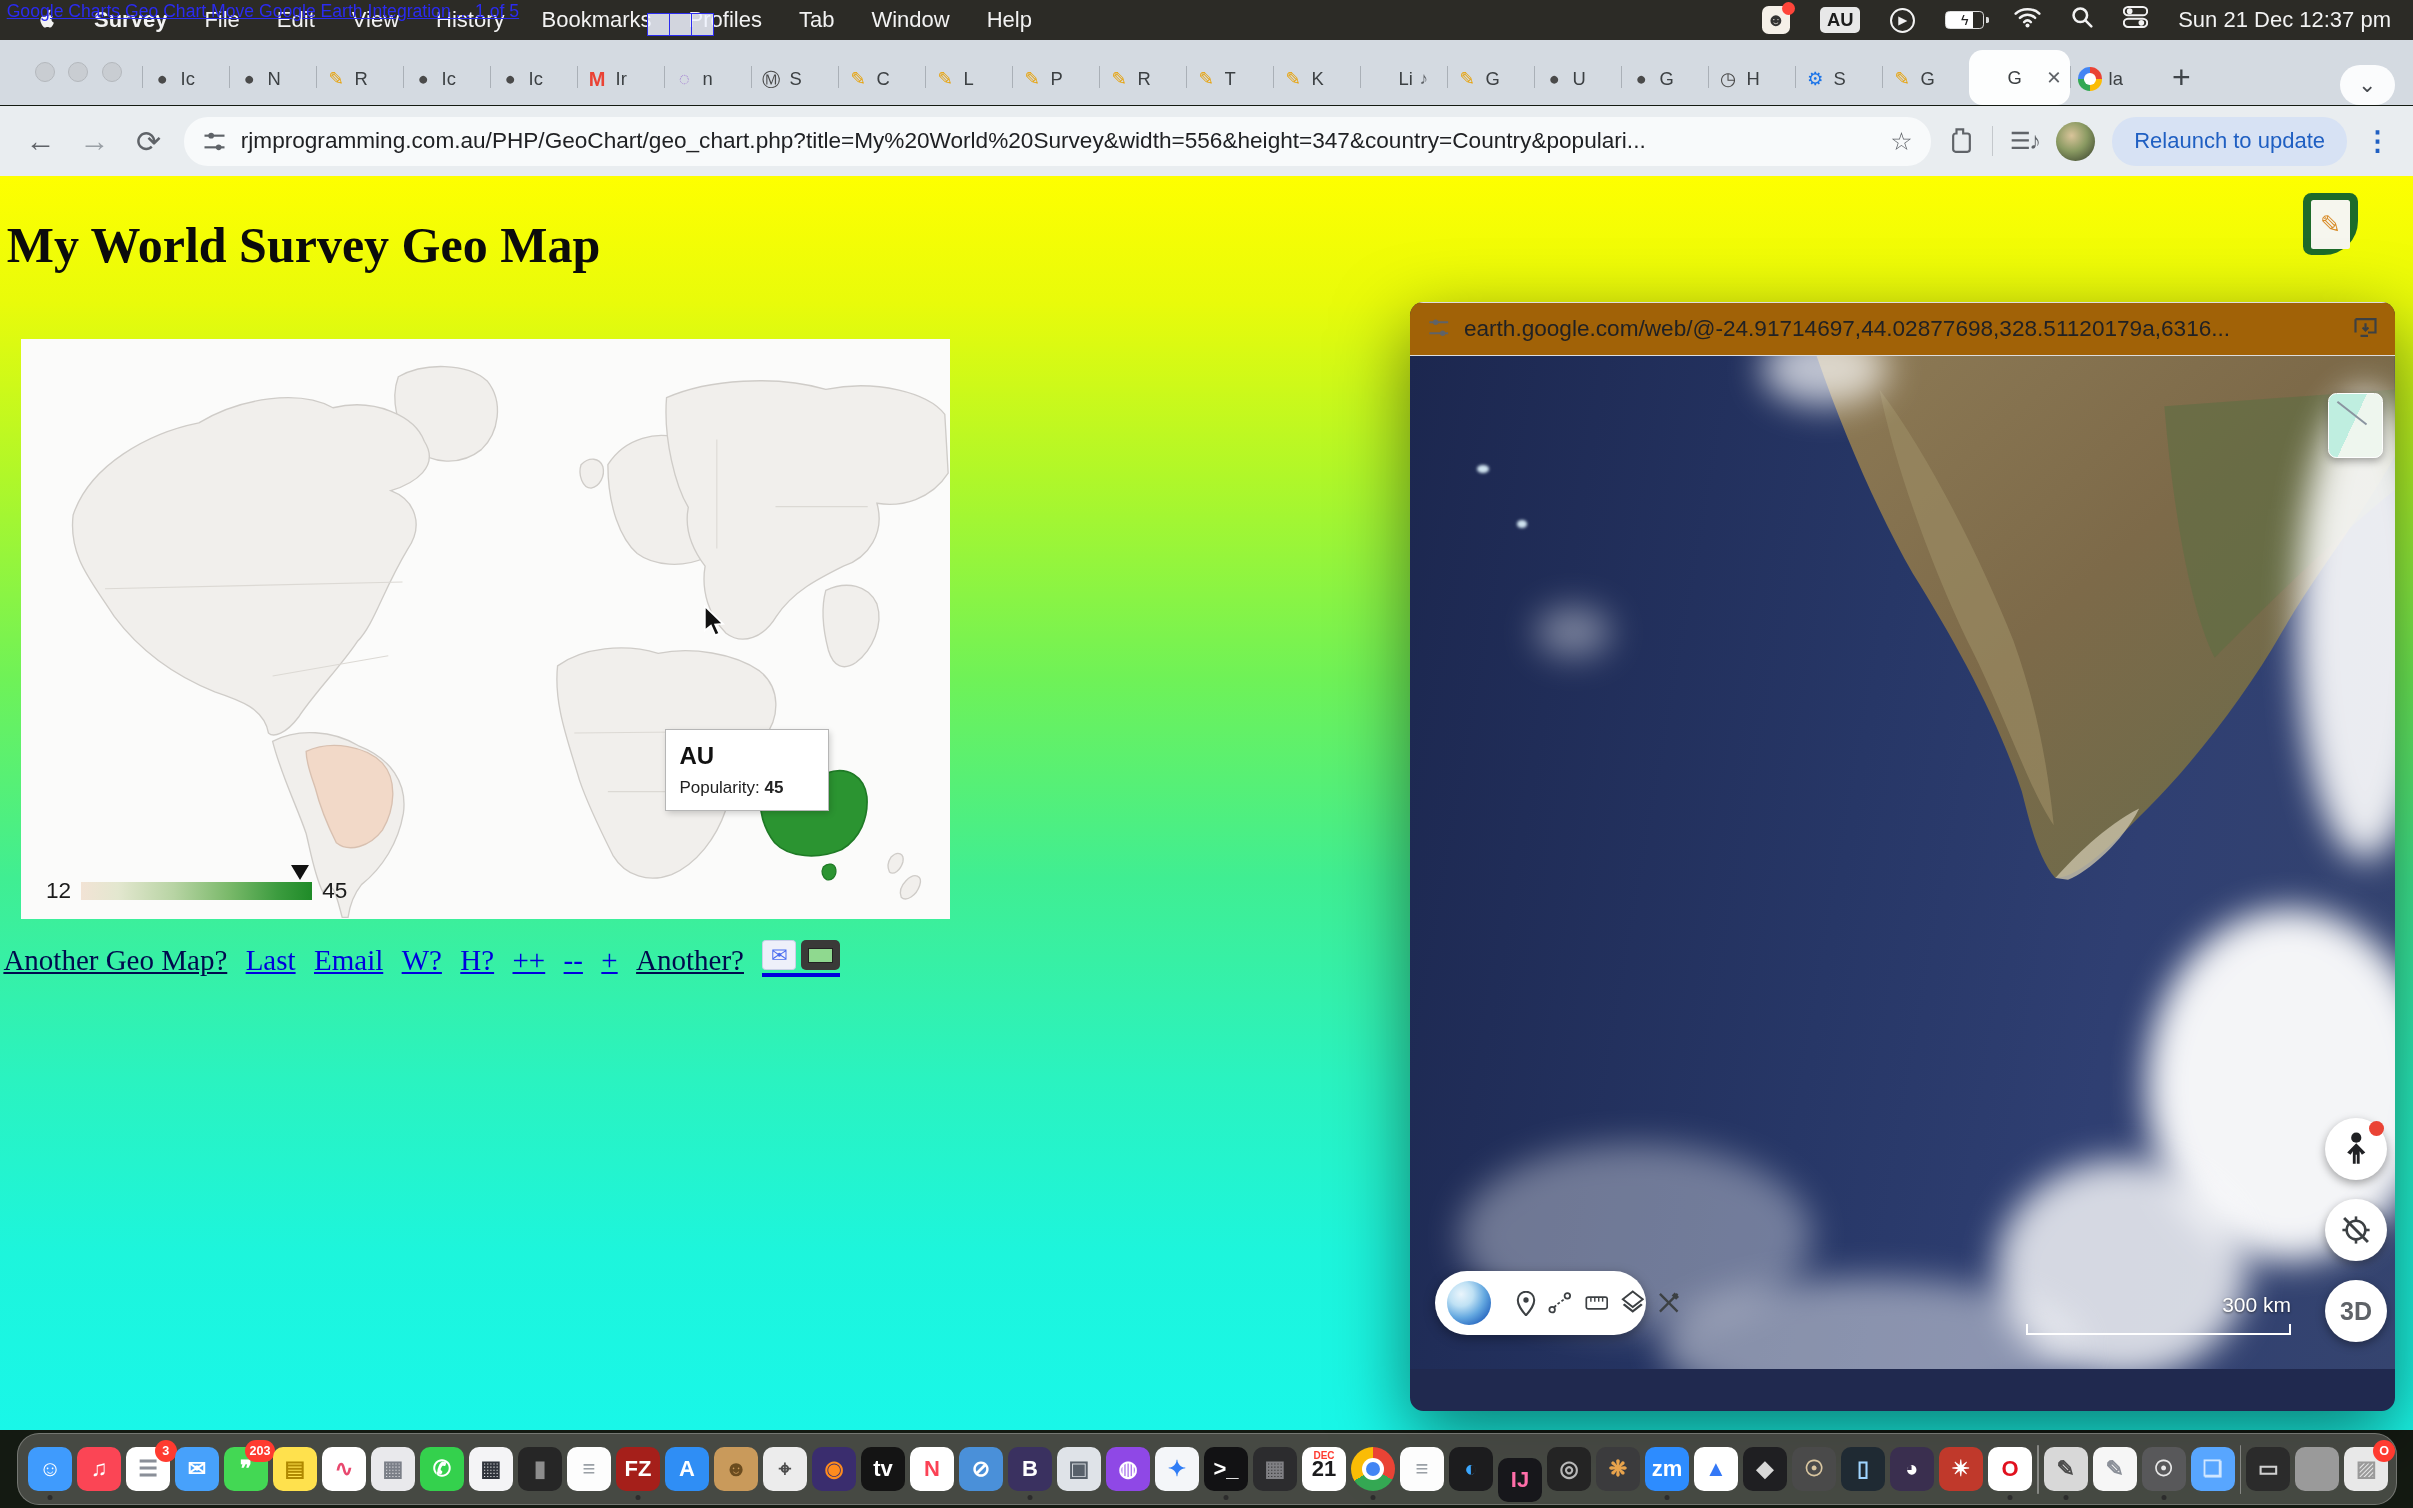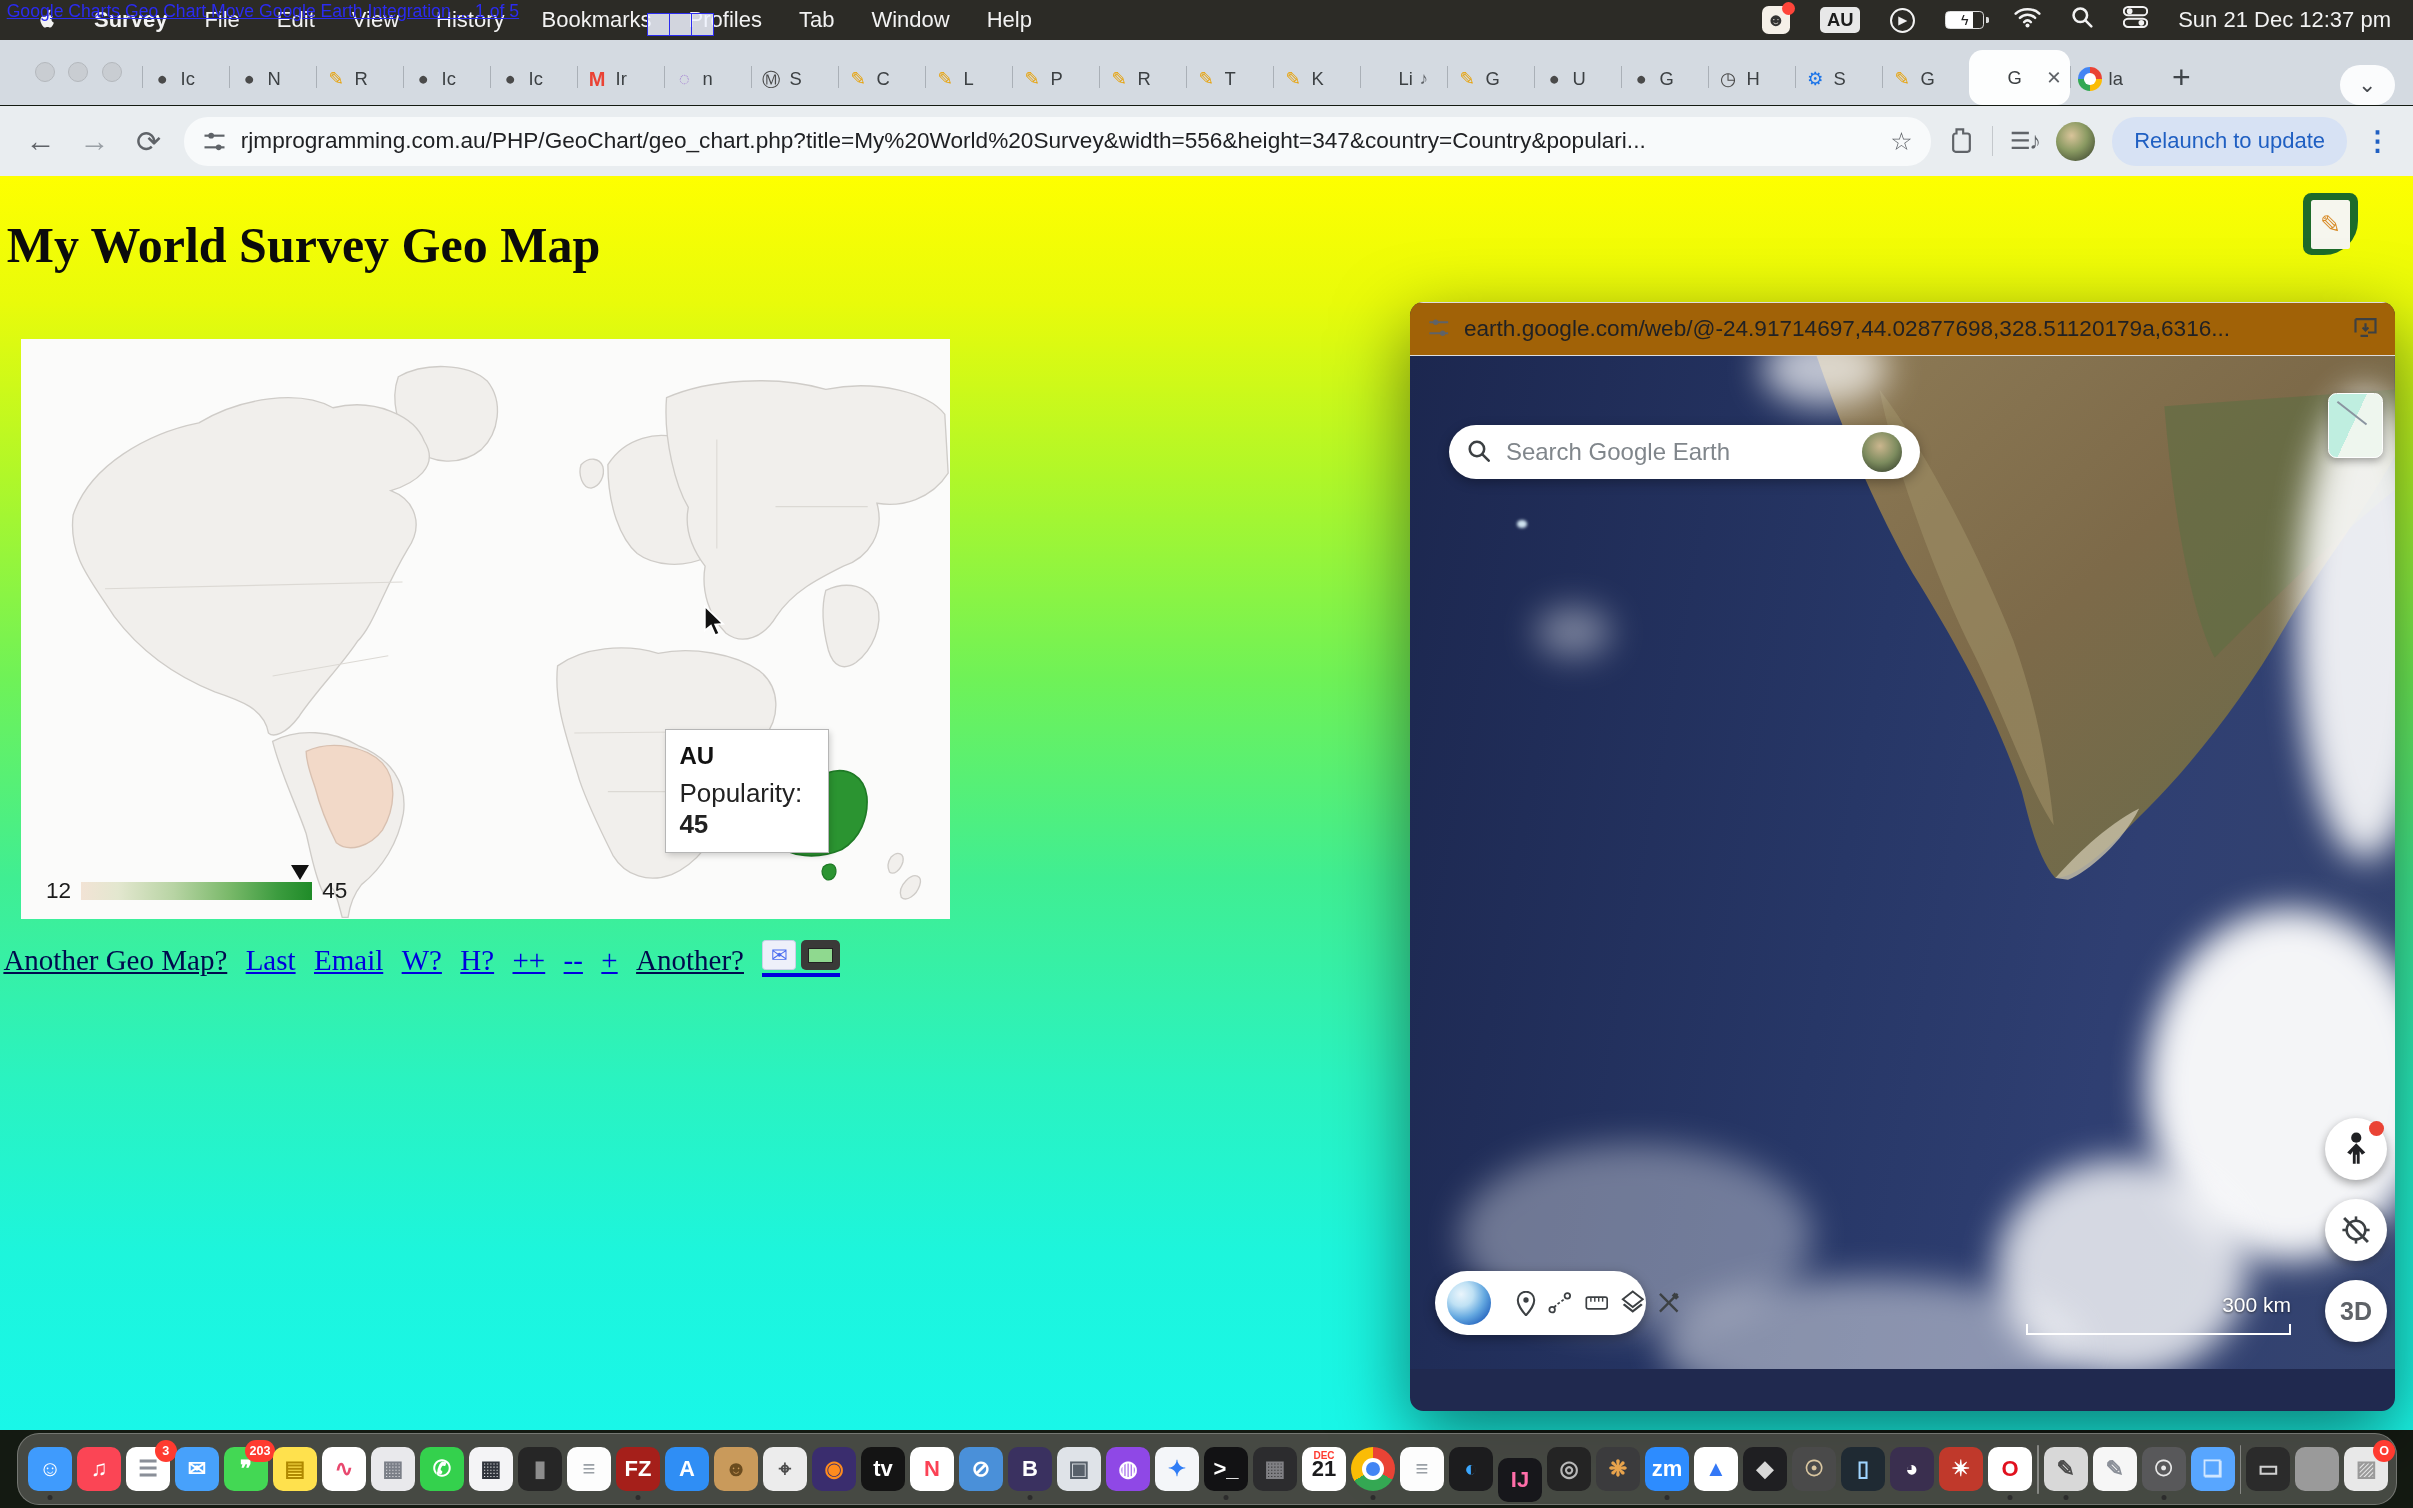--- a/index.html
+++ b/index.html
@@ -68,21 +68,21 @@
   .notepad-icon .paper{width:39px;height:49px;background:#f6f6ee;border-radius:2.5px;display:flex;align-items:center;justify-content:center;font-size:25px;color:#d88c2a;}
 
   .geomap{position:absolute;left:21px;top:163px;width:929px;height:580px;background:#fbfbfa;}
   .legend{position:absolute;left:25px;bottom:15px;display:flex;align-items:center;gap:10px;font-size:22.6px;color:#1b1b1b;}
   .legend-bar{width:231px;height:18.4px;background:linear-gradient(90deg,#f2e3d5 0%,#e3e7cf 16%,#b8d4a4 40%,#7ab96a 64%,#3c9c3f 85%,#1f8b28 100%);position:relative;}
   .legend-marker{position:absolute;right:3.4px;top:-17px;width:0;height:0;border-left:9.2px solid transparent;border-right:9.2px solid transparent;border-top:15px solid #111;}
 
   .hint-tooltip{position:absolute;left:717px;top:465px;width:434px;background:#e3e3de;border:0.8px solid #99998f;box-shadow:1.7px 2.5px 6.7px rgba(0,0,0,.25);padding:10px 13.4px;font-size:21px;line-height:1.25;color:#2a2a2a;z-index:6;}
   .country-tooltip{position:absolute;left:665px;top:553px;width:164px;background:#fff;border:0.8px solid #b6b6b6;box-shadow:1.7px 2.5px 6.7px rgba(0,0,0,.2);padding:11.7px 13.4px;z-index:5;}
   .country-tooltip .ct-title{font-size:24px;font-weight:700;color:#111;margin-bottom:8.4px;}
-  .country-tooltip .ct-row{font-size:26px;color:#222;}
+  .country-tooltip .ct-row{font-size:17px;color:#222;}
   .country-tooltip .ct-row b{font-weight:700;}
 
   .cursor-arrow{position:absolute;left:702px;top:429px;z-index:9;}
 
   .geo-links{position:absolute;left:3.4px;top:764px;font-family:"Liberation Serif",serif;font-size:29px;display:flex;align-items:flex-end;gap:18.4px;white-space:nowrap;}
   .geo-link{text-decoration:underline;color:#0000dd;}
   .geo-link.dk{color:#000a4d;}
   .icon-link{display:inline-flex;gap:5px;border-bottom:4.2px solid #0000dd;padding-bottom:2.5px;}
   .li-mail{width:34px;height:30px;background:#eef0fa;border:0.8px solid #cbd0e8;border-radius:3.4px;color:#4a6cf0;font-size:20px;display:flex;align-items:center;justify-content:center;}
   .li-pager{width:39px;height:30px;background:#3a3a38;border-radius:5px;display:flex;align-items:center;justify-content:center;}
@@ -493,30 +493,20 @@
     <div class="cloud" style="left:888px;top:34px;width:134px;height:469px;opacity:.9;"></div>
     <div class="cloud" style="left:737px;top:553px;width:285px;height:352px;opacity:.95;"></div>
     <div class="cloud" style="left:587px;top:804px;width:251px;height:218px;opacity:.8;"></div>
     <div class="cloud" style="left:50px;top:788px;width:352px;height:184px;opacity:.35;"></div>
     <div class="cloud" style="left:251px;top:922px;width:419px;height:134px;opacity:.45;"></div>
     <div class="cloud" style="left:352px;top:-25px;width:126px;height:75px;opacity:.7;"></div>
     <div class="cloud" style="left:126px;top:251px;width:75px;height:50px;opacity:.4;"></div>
     <div class="speck" style="left:67px;top:109px;width:11.7px;height:8.4px;"></div>
     <div class="speck" style="left:107px;top:164px;width:10px;height:7.5px;"></div>
 
-    <div class="earth-search">
-      <span>
-        <svg width="23.5" height="23.5" viewBox="0 0 26 26">
-            <circle cx="11" cy="11" r="8" fill="none" stroke="#3c4043" stroke-width="2.8"></circle>
-            <line x1="17" y1="17" x2="24" y2="24" stroke="#3c4043" stroke-width="2.8" stroke-linecap="round"></line>
-          </svg>
-      </span>
-      <input type="text" placeholder="Search Google Earth" style="">
-      <span class="search-avatar"></span>
-    </div>
     <div class="minimap"></div>
 
     <div class="round-btn btn-pegman">
       <svg width="28.5" height="34" viewBox="0 0 24 30">
           <circle cx="12" cy="5" r="4.5" fill="#202124"></circle>
           <path d="M12 10 L4 18 L7 20 L9 17 L9 28 L11.5 28 L11.5 20 L12.5 20 L12.5 28 L15 28 L15 17 L17 20 L20 18 Z" fill="#202124"></path>
         </svg>
       <span class="reddot"></span>
     </div>
     <div class="round-btn btn-compass">

